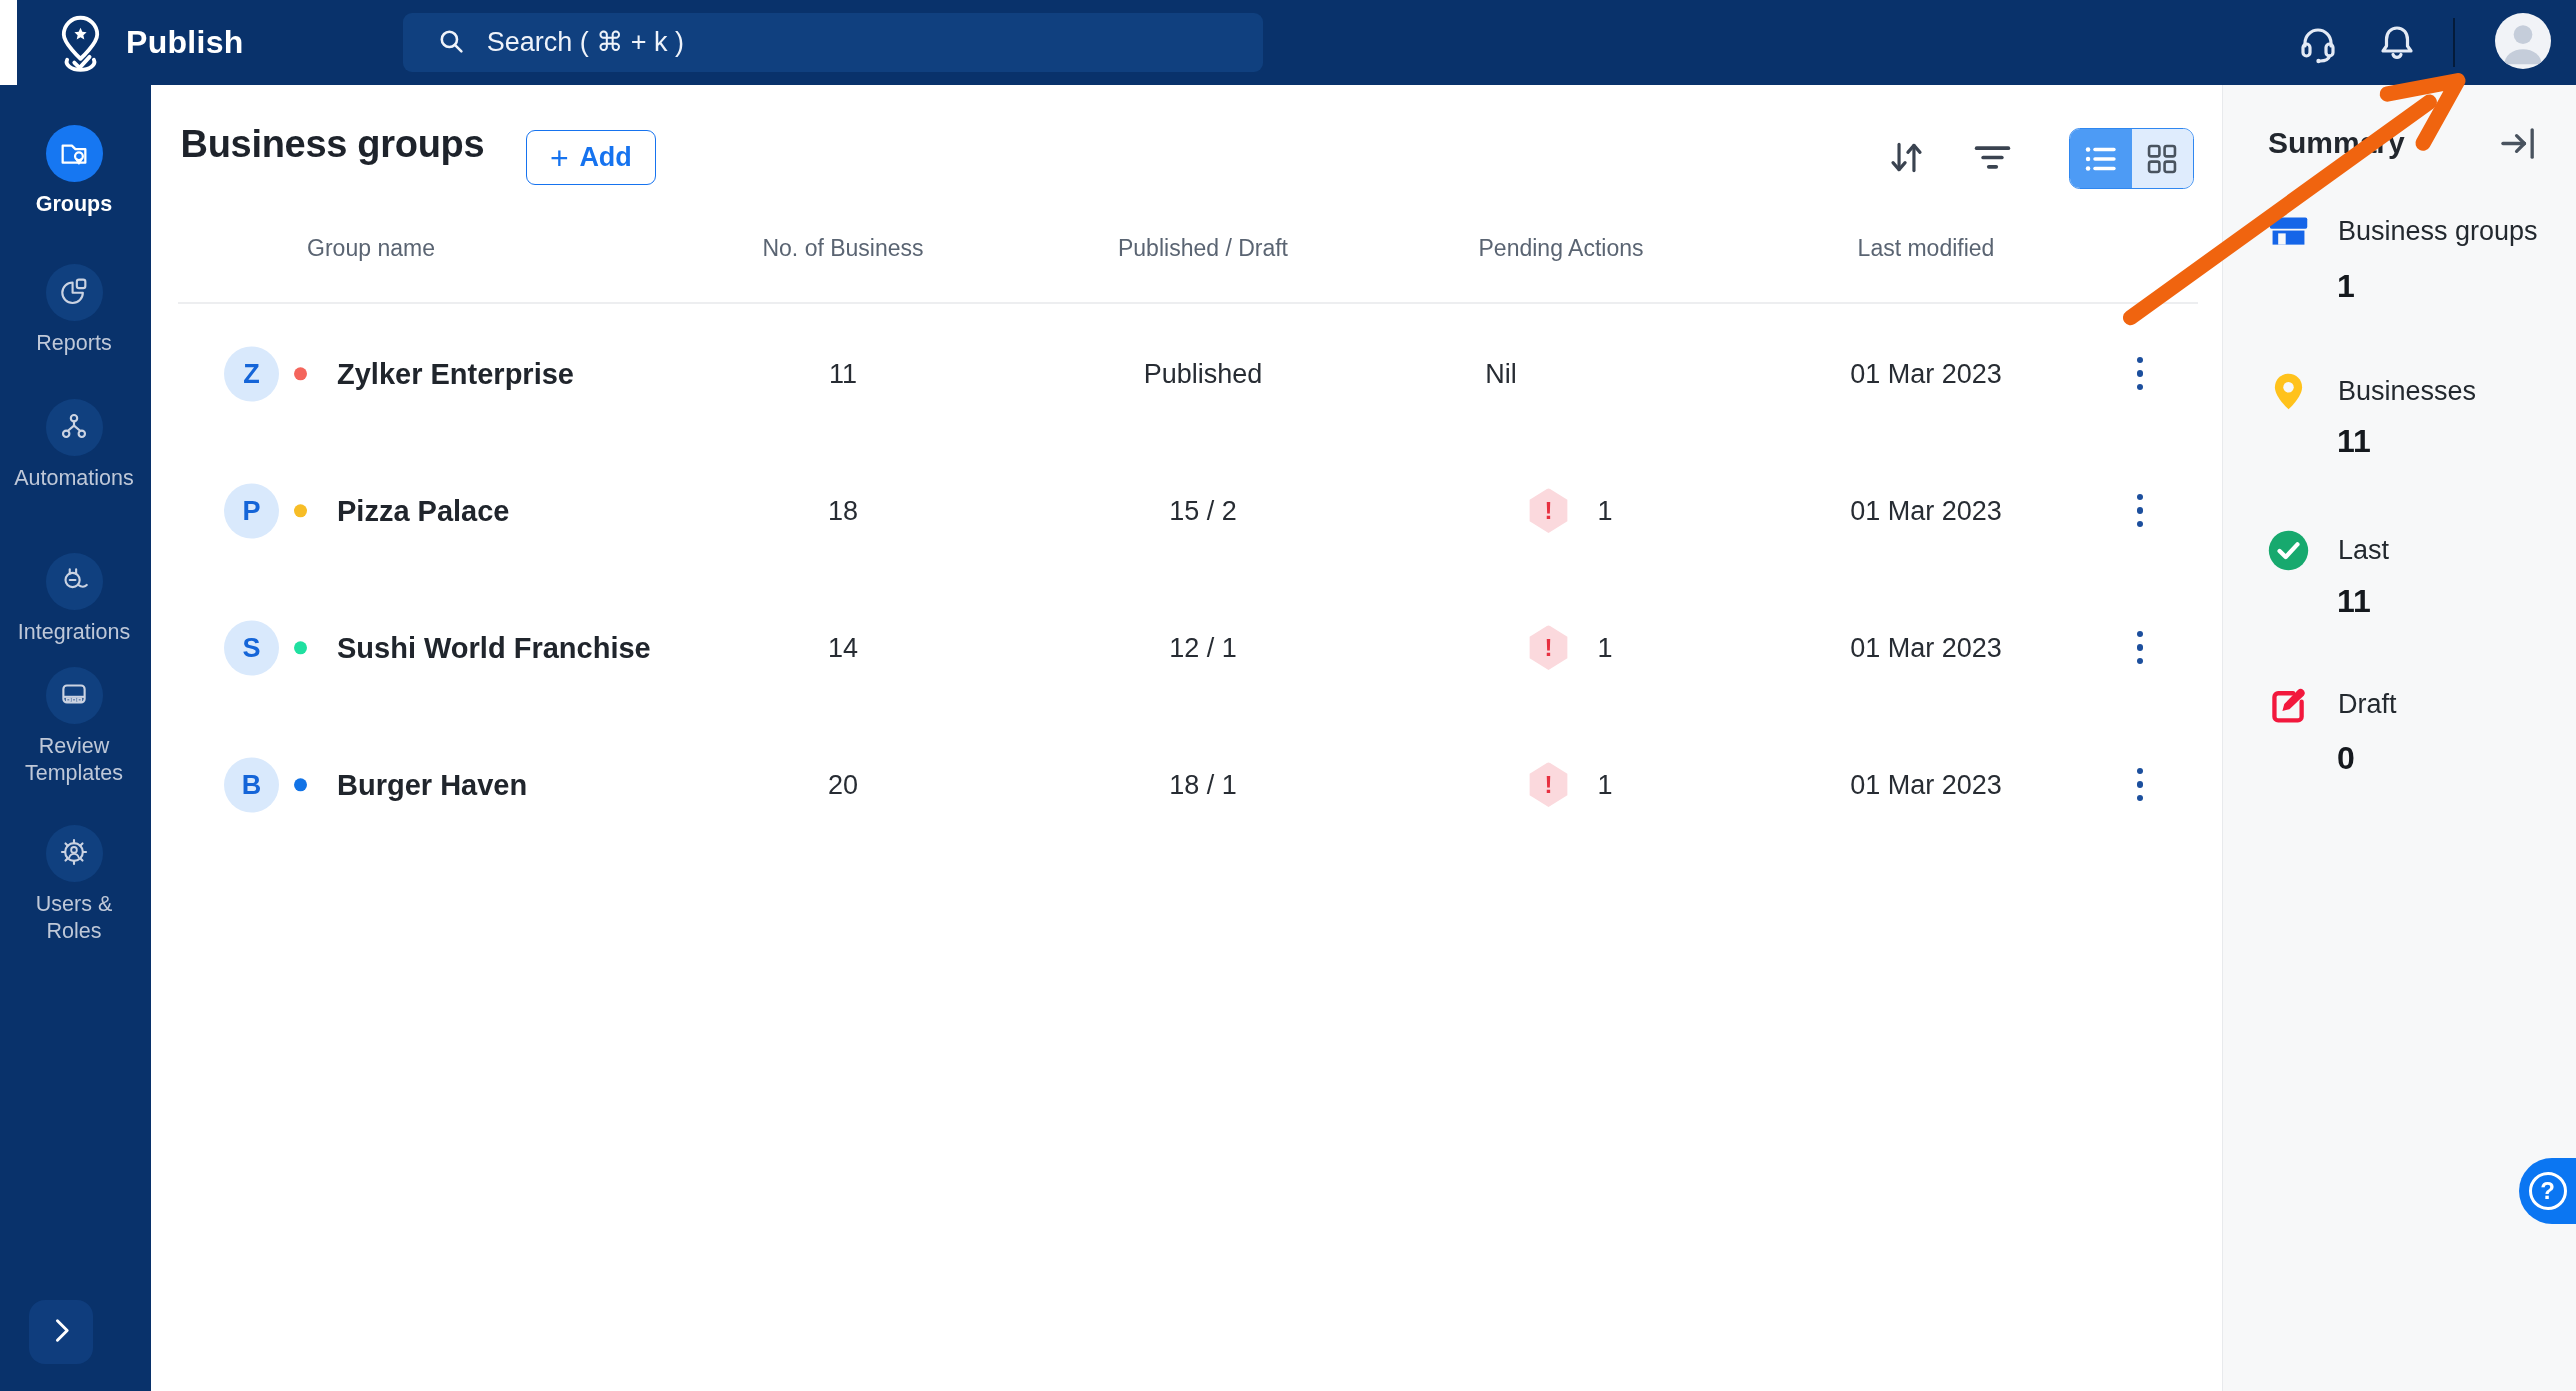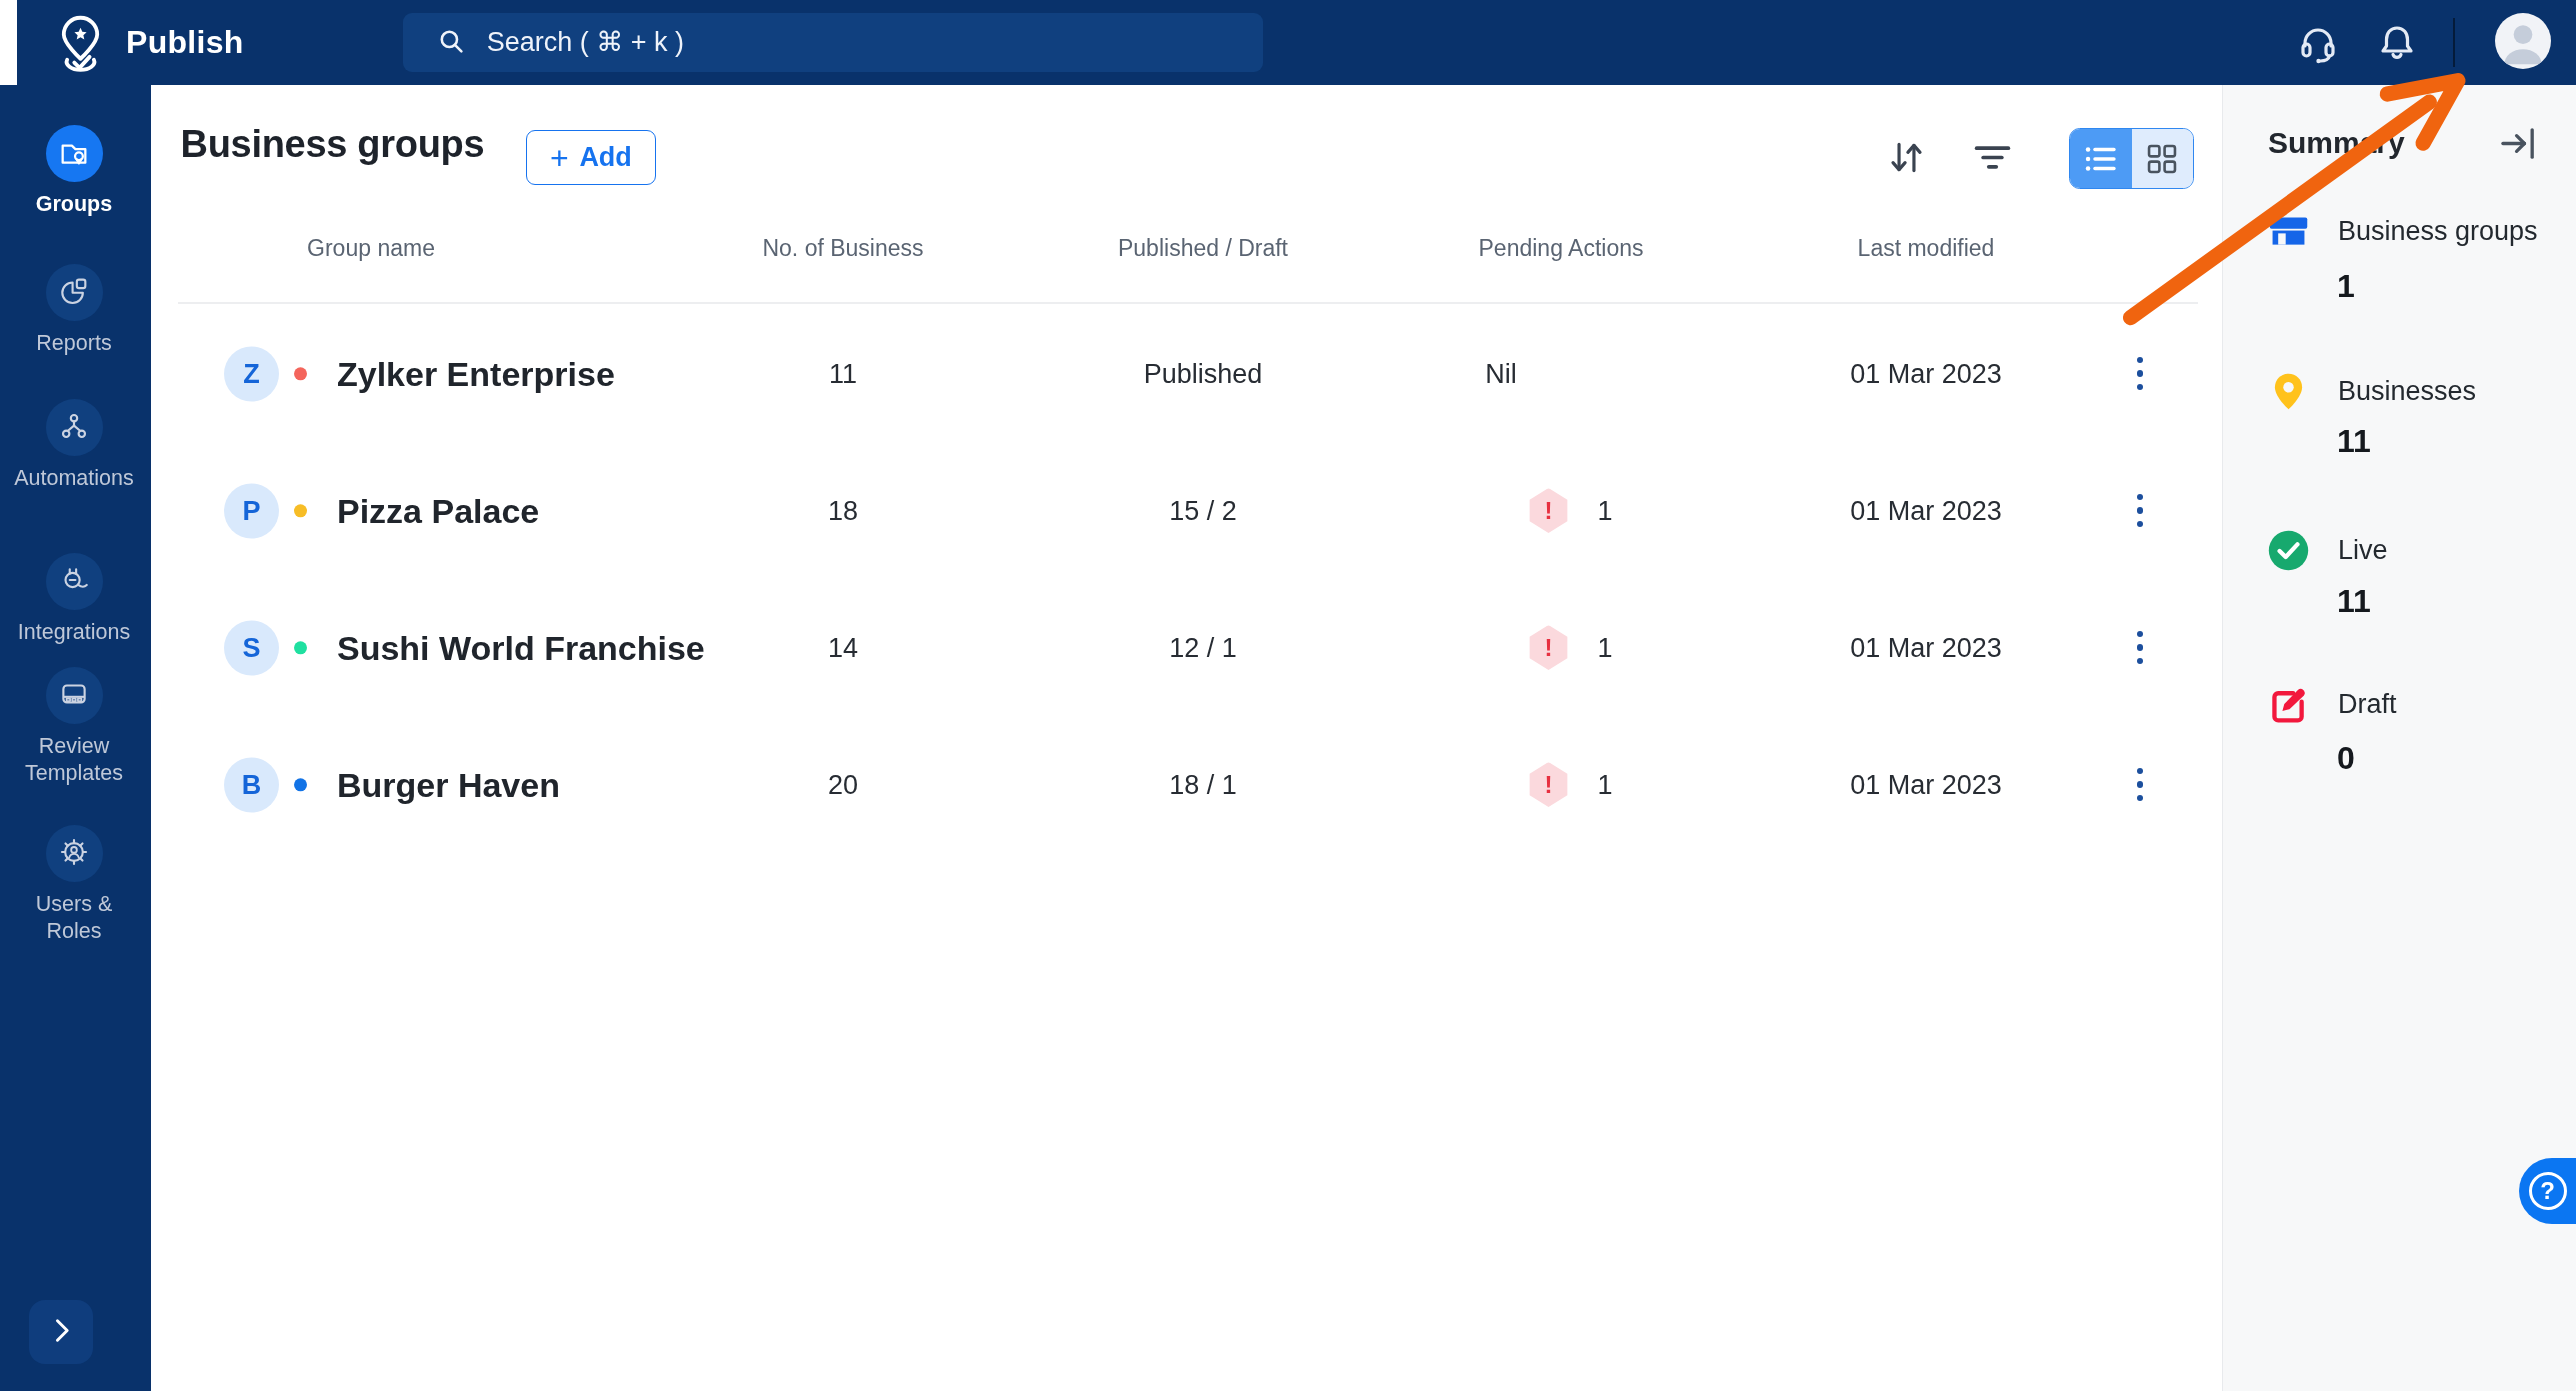--- a/index.html
+++ b/index.html
@@ -46,21 +46,21 @@
   .seg-list { background:#4D9BF5; } .seg-grid { background:#DFECFD; }
 
   .th { position:absolute; top:150px; transform:translateX(-50%); font-size:23px; color:#5A6472; white-space:nowrap; }
   .head-divider { position:absolute; left:27px; top:217px; width:2020px; height:1.8px; background:#EDEEF0; }
 
   .row { position:absolute; left:0; right:0; height:137px; }
   .row-avatar { position:absolute; left:73px; top:50%; transform:translateY(-50%); width:55px; height:55px;
                 border-radius:50%; background:#D9E9FC; display:flex; align-items:center; justify-content:center;
                 color:#1565D8; font-size:27px; font-weight:600; }
   .row-dot { position:absolute; left:143px; top:50%; transform:translateY(-50%); width:13.4px; height:13.4px; border-radius:50%; }
-  .row-name { position:absolute; left:186px; top:50%; transform:translateY(-50%); font-size:34px; font-weight:600; color:#20252C; white-space:nowrap; }
+  .row-name { position:absolute; left:186px; top:50%; transform:translateY(-50%); font-size:29px; font-weight:600; color:#20252C; white-space:nowrap; }
   .cell { position:absolute; top:50%; transform:translate(-50%,-50%); font-size:27px; color:#272C33; white-space:nowrap; }
   .c-num  { left:692px; } .c-pub { left:1052px; } .c-pend { left:1350px; } .c-date { left:1775px; }
   .pend-badge { position:absolute; left:1377px; top:50%; transform:translateY(-50%); width:41px; height:45px;
                 background:#FBD9DD; display:flex; align-items:center; justify-content:center;
                 clip-path:polygon(50% 0,96% 26%,96% 74%,50% 100%,4% 74%,4% 26%);
                 color:#E73040; font-size:24px; font-weight:700; }
   .c-pcount { left:1454px; }
   .kebab { position:absolute; left:1974px; top:50%; transform:translateY(-50%); width:30px; height:54px;
            display:flex; flex-direction:column; align-items:center; justify-content:center; gap:7.2px; }
   .kebab i { width:6.3px; height:6.3px; border-radius:50%; background:#1C4F9D; }
@@ -392,21 +392,21 @@
   </div>
   <div class="sum-value" style="top:356px">11</div>
 
   <div class="sum-item" style="top:443px">
     <span class="sum-icon">
       <svg width="45" height="45" viewBox="0 0 48 48">
         <circle cx="24" cy="24" r="21" fill="#17A96E"></circle>
         <path d="M14.5 24.5 l6.5 6.5 l12.5 -13.5" fill="none" stroke="#fff" stroke-width="4.6" stroke-linecap="round" stroke-linejoin="round"></path>
       </svg>
     </span>
-    <span class="sum-label">Live</span>
+    <span class="sum-label">Last</span>
   </div>
   <div class="sum-value" style="top:516px">11</div>
 
   <div class="sum-item" style="top:597px">
     <span class="sum-icon">
       <svg width="45" height="45" viewBox="0 0 48 48">
         <path d="M38 21 v16 a4 4 0 0 1 -4 4 H13 a4 4 0 0 1 -4 -4 V16 a4 4 0 0 1 4 -4 h16" fill="none" stroke="#F2183D" stroke-width="4.6" stroke-linecap="round"></path>
         <path d="M25 29 l-7.5 2 2 -7.5 L34 8.5 a4.4 4.4 0 0 1 6.2 6.2 Z" fill="#F2183D"></path>
       </svg>
     </span>

